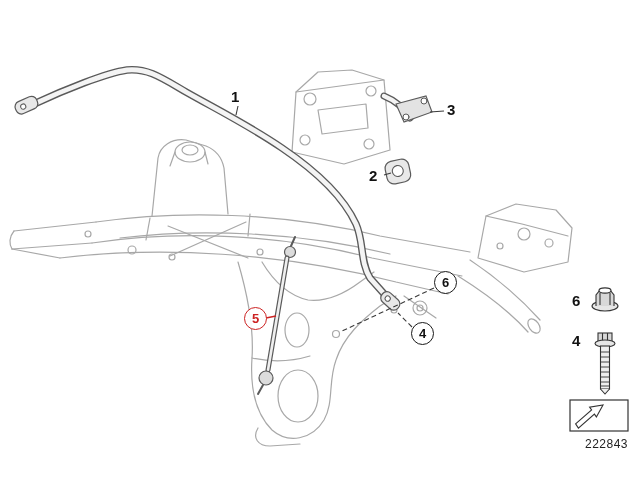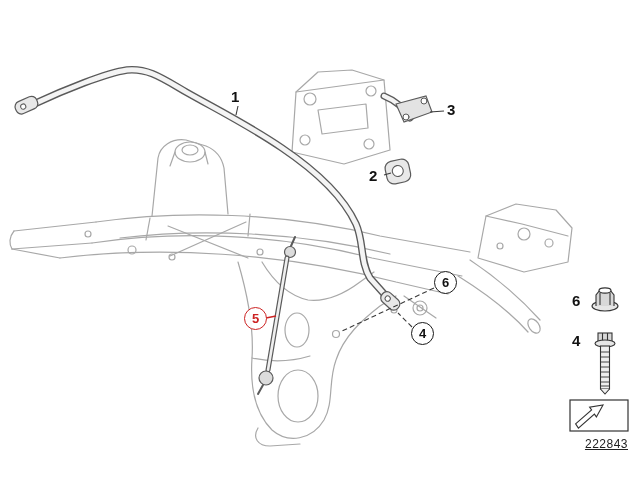--- a/index.html
+++ b/index.html
@@ -185,15 +185,15 @@
 
   <div class="callout plain" style="left:231px; top:89px;">1</div>
   <div class="callout plain" style="left:369px; top:168px;">2</div>
   <div class="callout plain" style="left:447px; top:102px;">3</div>
   <div class="callout circled" style="left:411px; top:322px;">4</div>
   <div class="callout circled red" style="left:244px; top:307px;">5</div>
   <div class="callout circled" style="left:434px; top:271px;">6</div>
 
   <div class="legend-num" style="left:572px; top:293px;">6</div>
   <div class="legend-num" style="left:572px; top:333px;">4</div>
-  <div class="part-number" style="left:552px; top:437px; width:76px;text-decoration:underline;">222843</div>
+  <div class="part-number" style="left:552px; top:437px; width:76px;">222843</div>
 
 </div>
 
 </body></html>

